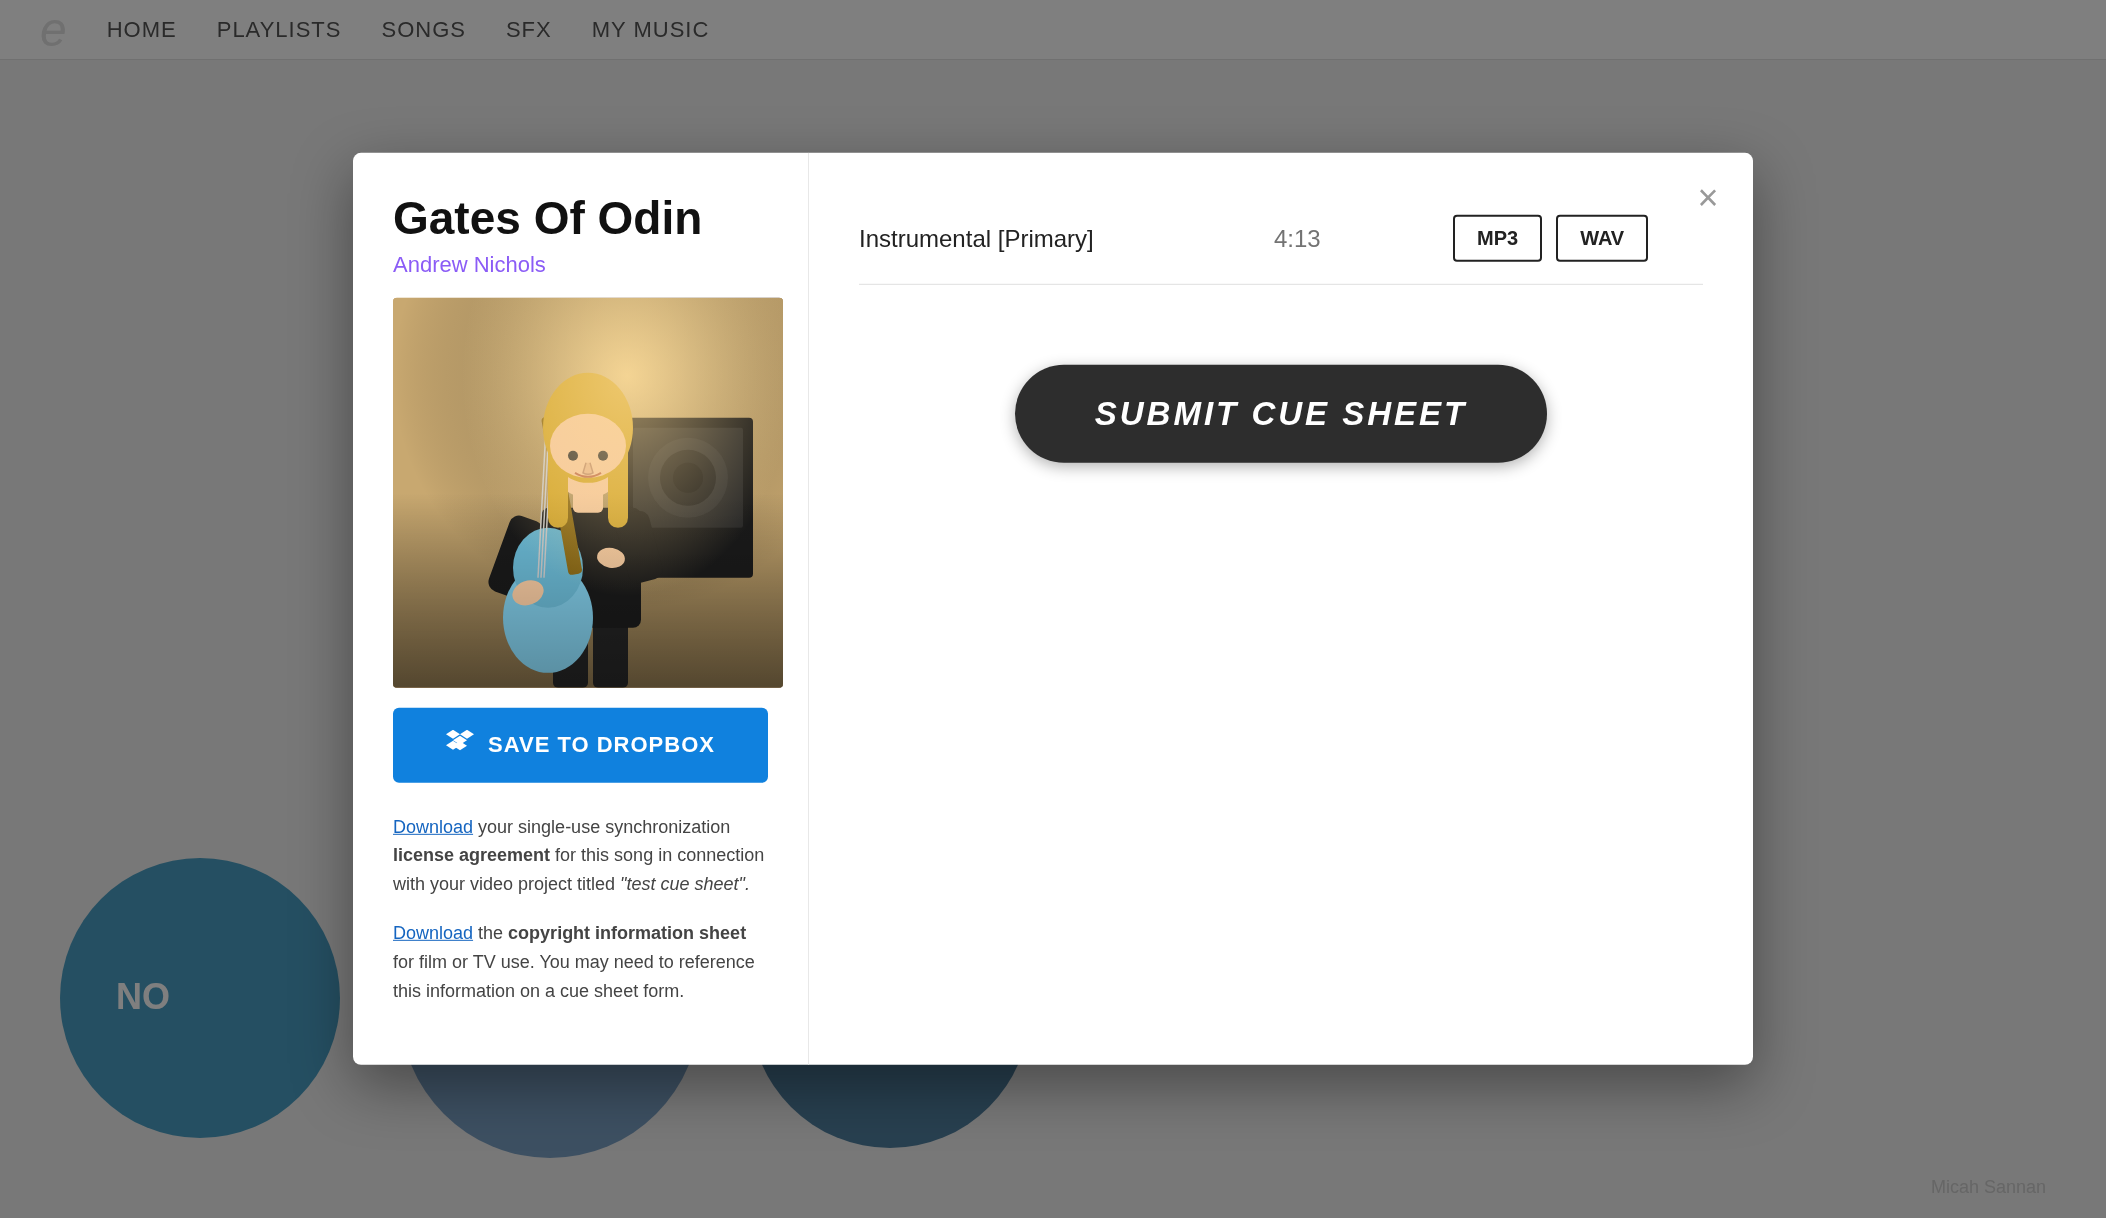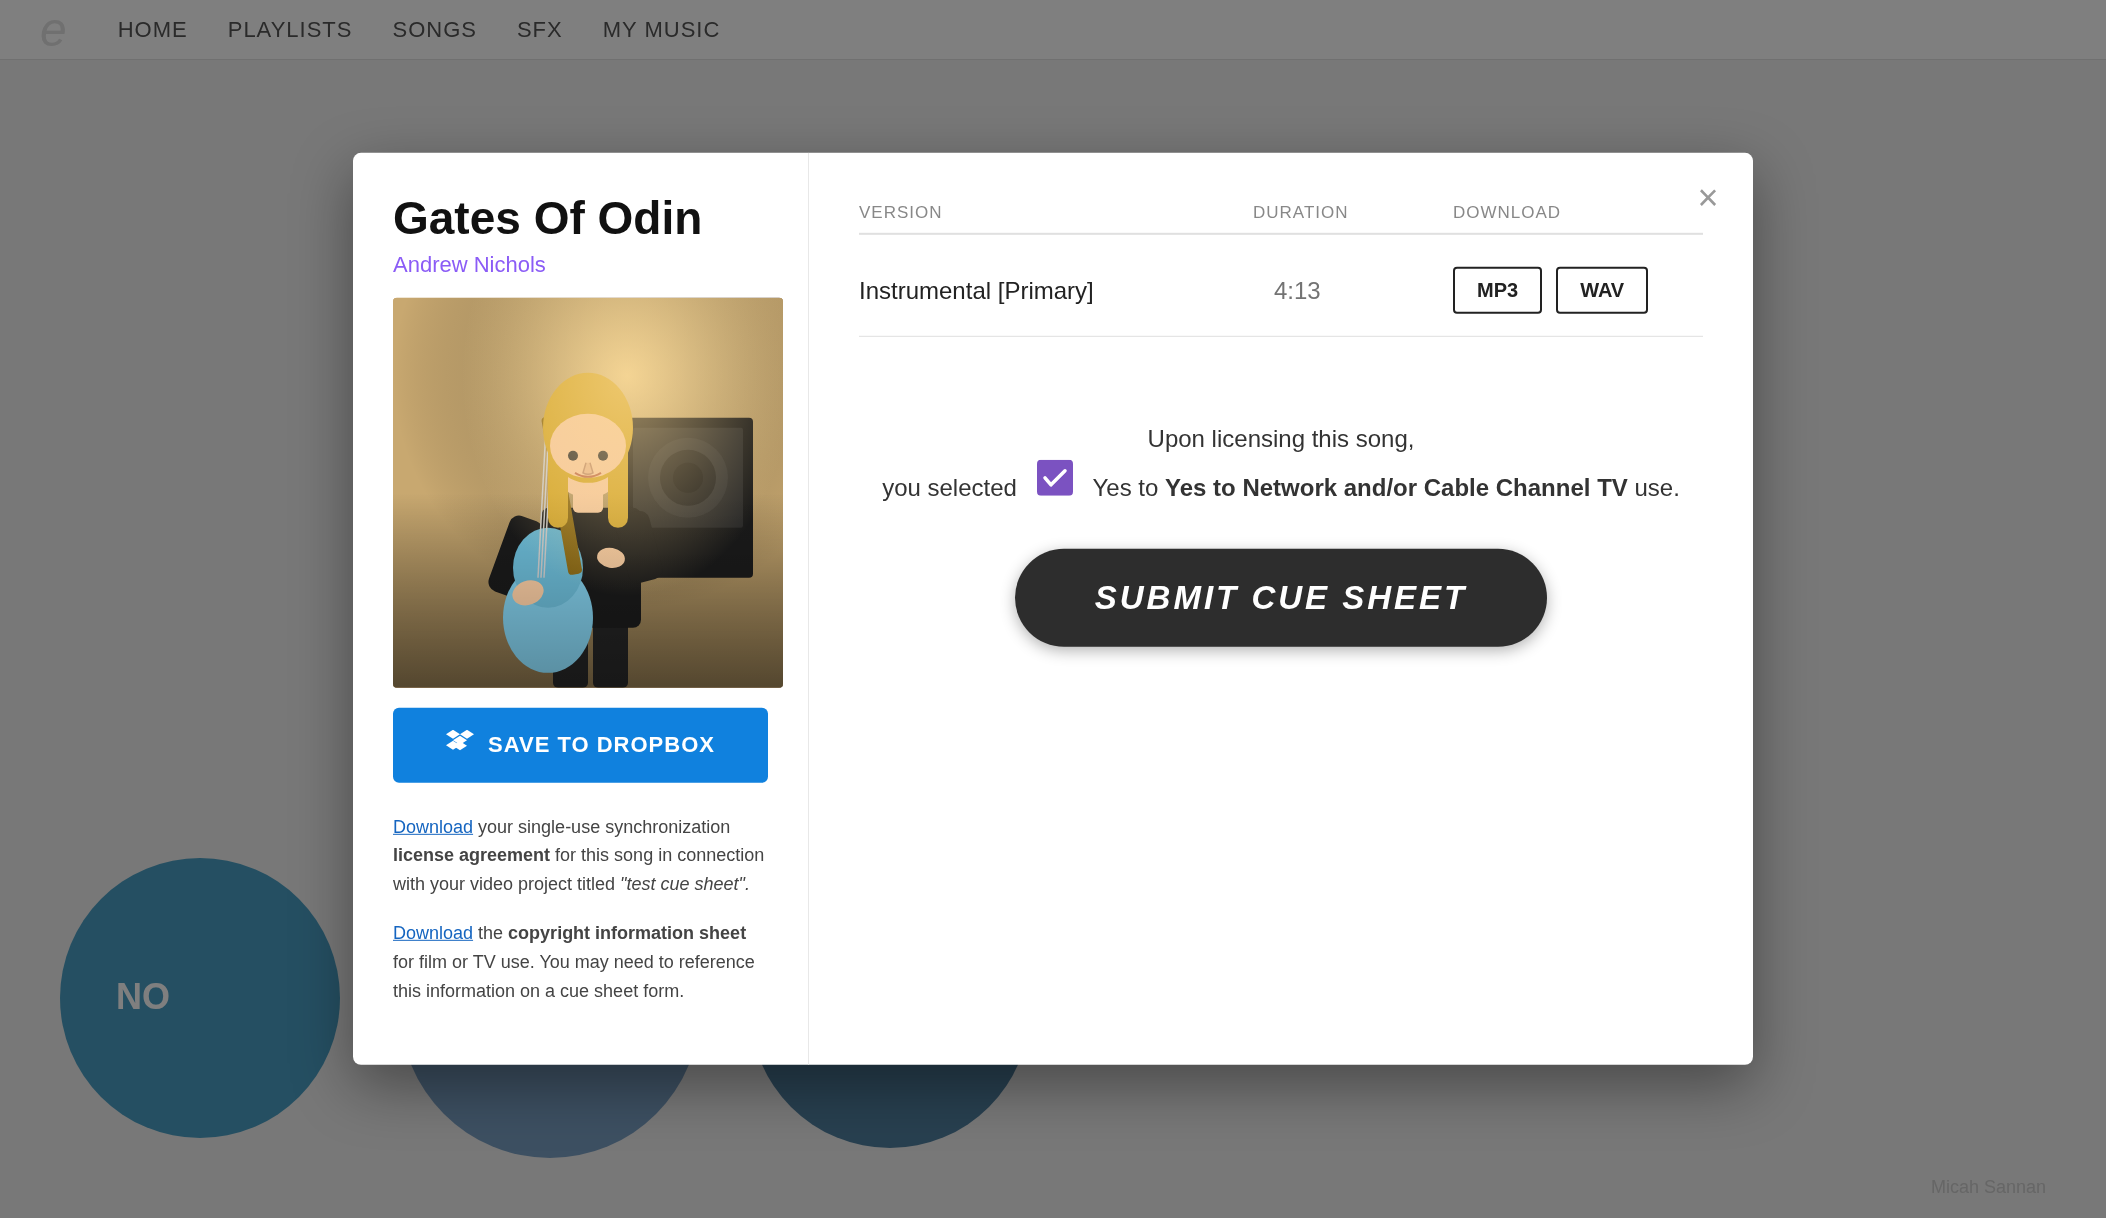--- a/index.html
+++ b/index.html
@@ -25,21 +25,20 @@
     .nav-bar {
       position: absolute;
       top: 0; left: 0; right: 0;
       height: 60px;
       background: white;
       display: flex;
       align-items: center;
       padding: 0 40px;
       border-bottom: 1px solid #e0e0e0;
       z-index: 1;
-      gap: 11px;
     }
 
     .nav-logo {
       font-size: 48px;
       color: #e0e0e0;
       font-style: italic;
       margin-right: 40px;
     }
 
     .nav-links {
@@ -486,51 +485,29 @@
       <span> the </span>
       <span class="download-bold">copyright information sheet</span>
       <span> for film or TV use. You may need to reference this information on a cue sheet form.</span>
     </p>
   </div>
 
   <div class="modal-right">
 
     <button class="close-btn">×</button>
 
-    <div class="table-header">
-      <div class="table-header-cell">VERSION</div>
-      <div class="table-header-cell">DURATION</div>
-      <div class="table-header-cell">DOWNLOAD</div>
-    </div>
 
     <div class="table-row">
       <div class="version-name">Instrumental [Primary]</div>
       <div class="duration">4:13</div>
       <div class="download-buttons">
         <button class="dl-btn">MP3</button>
         <button class="dl-btn">WAV</button>
       </div>
     </div>
 
     <div class="license-section">
-      <div class="license-text">
-        <div>Upon licensing this song,</div>
-        <div>
-          <span>you selected</span>
-          &nbsp;
-          
-          <span class="checkbox-inline">
-            <svg width="36" height="36" viewBox="0 0 36 36">
-              <rect width="36" height="36" rx="4" fill="#7B52C1"></rect>
-              <path d="M8 18 L14 25 L28 11" stroke="white" stroke-width="3.5" fill="none" stroke-linecap="round" stroke-linejoin="round"></path>
-            </svg>
-          </span>
-          &nbsp;
-          <span> Yes to </span><span class="bold">Yes to Network and/or Cable Channel TV</span>
-          <span>use.</span>
-        </div>
-      </div>
 
       <button class="submit-btn">SUBMIT CUE SHEET</button>
     </div>
 
   </div>
 </div>
 
 </body></html>

